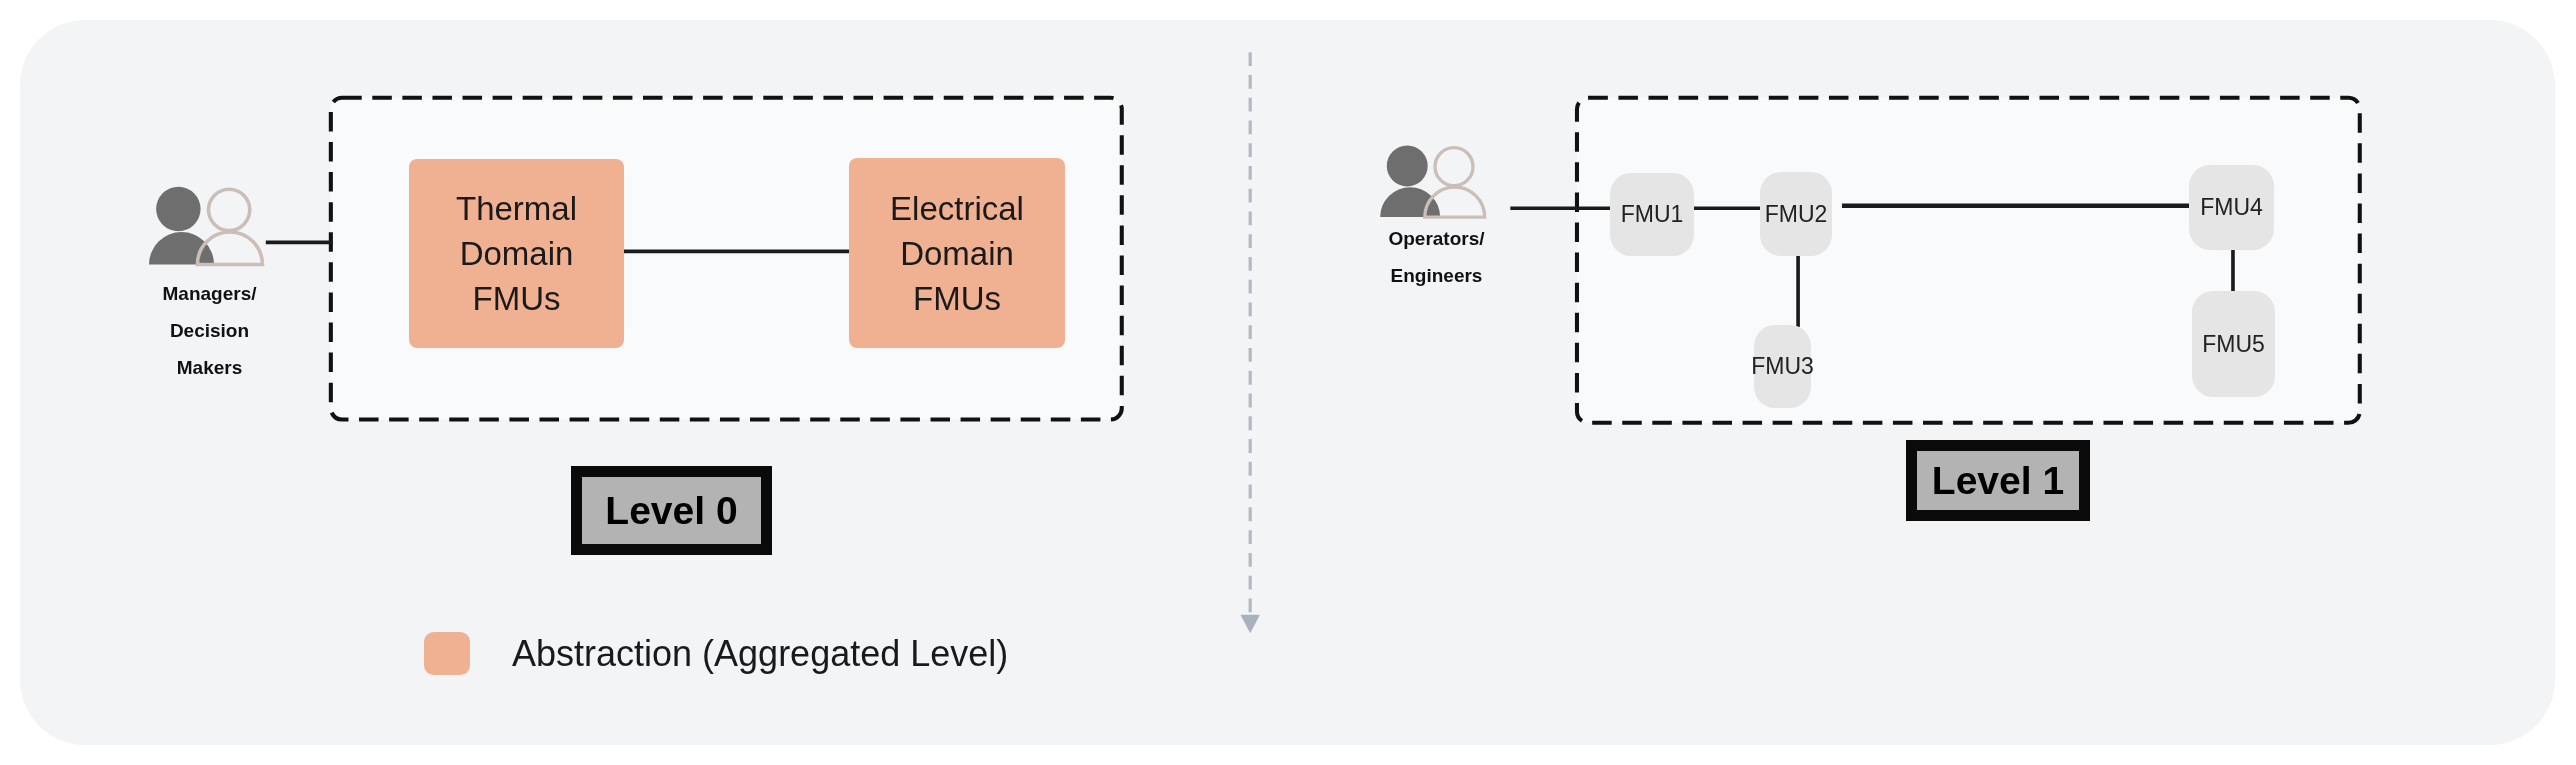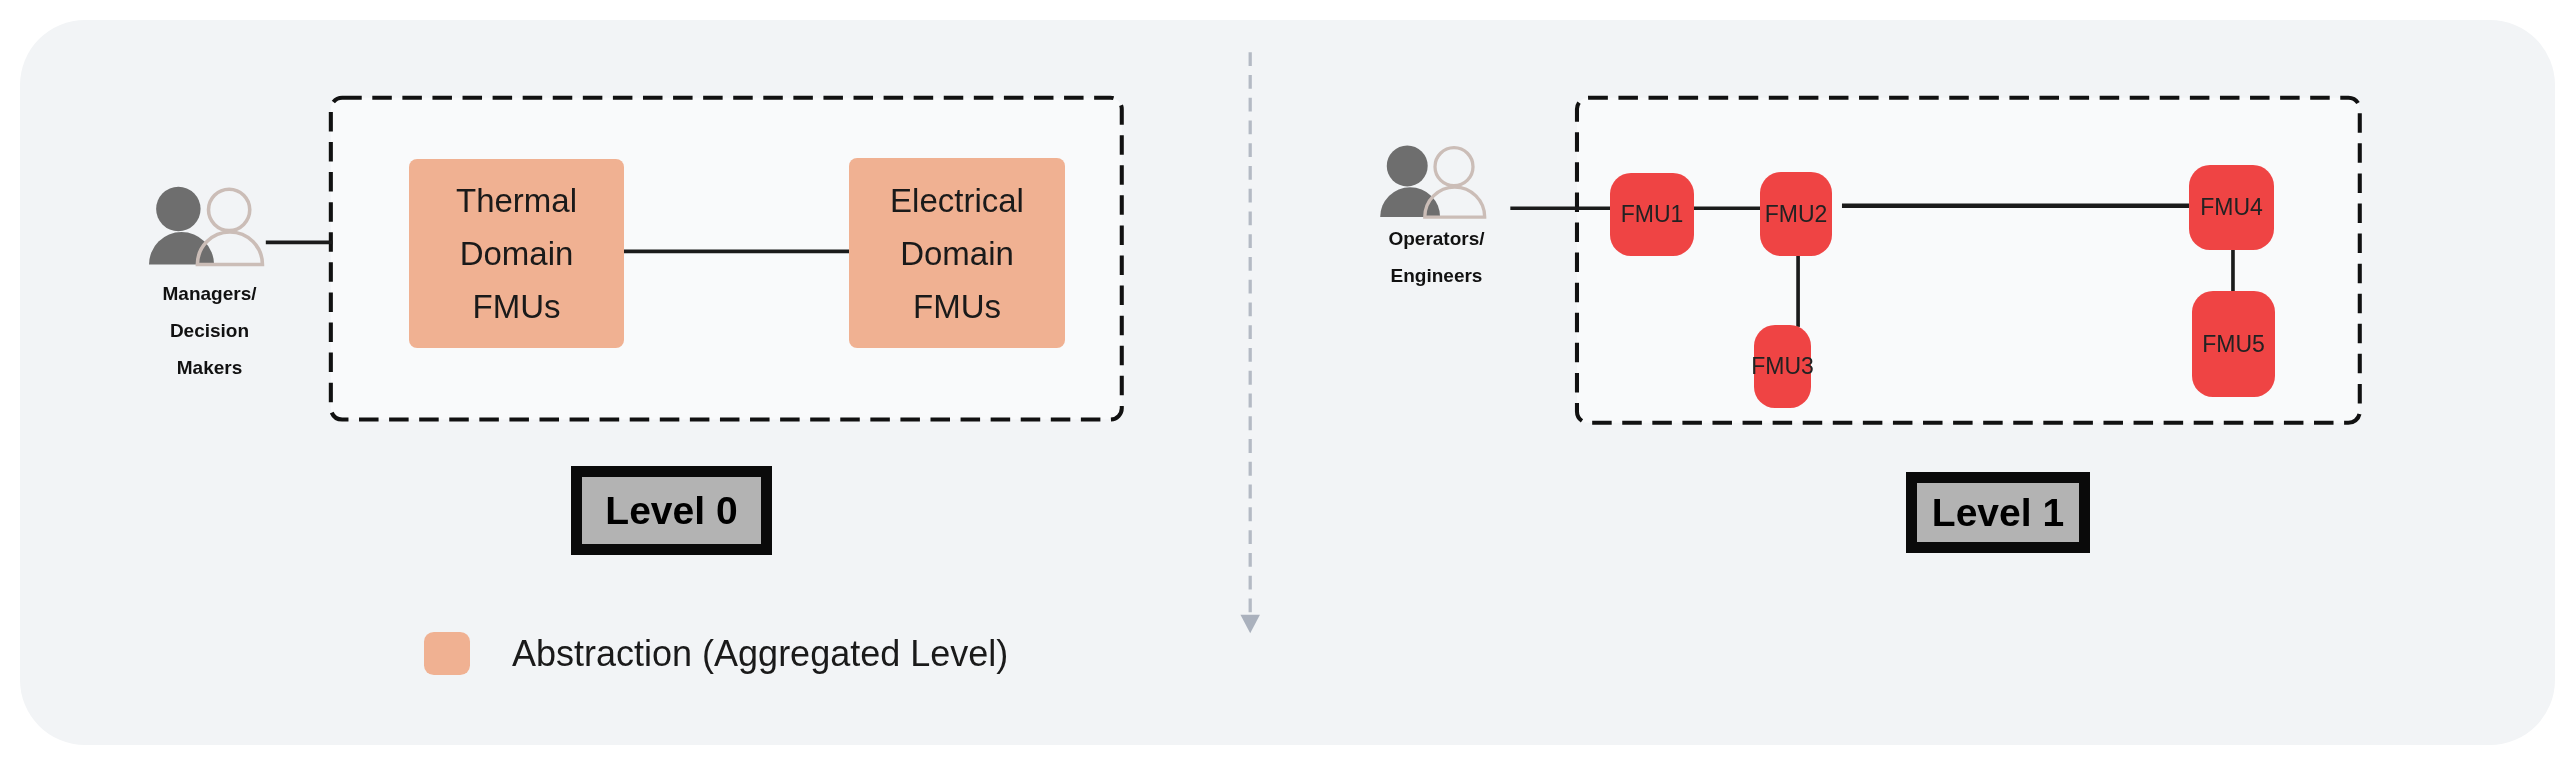--- a/index.html
+++ b/index.html
@@ -6,28 +6,28 @@
   .stage{position:relative;width:2576px;height:766px;background:#ffffff;overflow:hidden;
          font-family:"Liberation Sans",sans-serif;color:#161616;}
   .panel{position:absolute;left:20.3px;top:20.3px;width:2535px;height:725px;
          background:#f2f4f6;border-radius:65px;}
   .overlay{position:absolute;left:0;top:0;width:2576px;height:766px;}
   .icon-wrap{position:absolute;}
   .actor-label{position:absolute;width:211px;text-align:center;font-weight:bold;
                font-size:19px;line-height:37px;color:#111;}
   .abox{position:absolute;background:#f0b192;border-radius:8.1px;display:flex;
         flex-direction:column;align-items:center;justify-content:center;
-        font-size:33px;line-height:45px;color:#1a1a1a;gap:8px;}
-  .fmu{position:absolute;background:#ef4444;border-radius:21px;display:flex;
+        font-size:33px;line-height:45px;color:#1a1a1a;}
+  .fmu{position:absolute;background:#e5e5e5;border-radius:21px;display:flex;
        align-items:center;justify-content:center;font-size:23px;color:#222;}
   .lvl{position:absolute;background:#b3b3b3;border:11.4px solid #0a0a0a;
        display:flex;align-items:center;justify-content:center;
        font-weight:bold;font-size:39px;color:#000;}
   .lvl0{left:571px;top:466px;width:179px;height:67px;}
-  .lvl1{left:1906px;top:472px;width:162px;height:59px;}
+  .lvl1{left:1906px;top:440px;width:162px;height:59px;}
   .thermal{left:409px;top:159px;width:215px;height:189px;}
   .electrical{left:849px;top:158px;width:216px;height:190px;}
   .fmu1{left:1610px;top:173px;width:84px;height:83px;}
   .fmu2{left:1760px;top:172px;width:72px;height:84px;}
   .fmu3{left:1754px;top:325px;width:57px;height:83px;text-align:right;}
   .fmu4{left:2189px;top:165px;width:85px;height:85px;}
   .fmu5{left:2192px;top:291px;width:83px;height:106px;}
   .managers-icon{left:149px;top:185px;}
   .operators-icon{left:1380px;top:144px;}
   .managers-label{left:104px;top:275px;}

